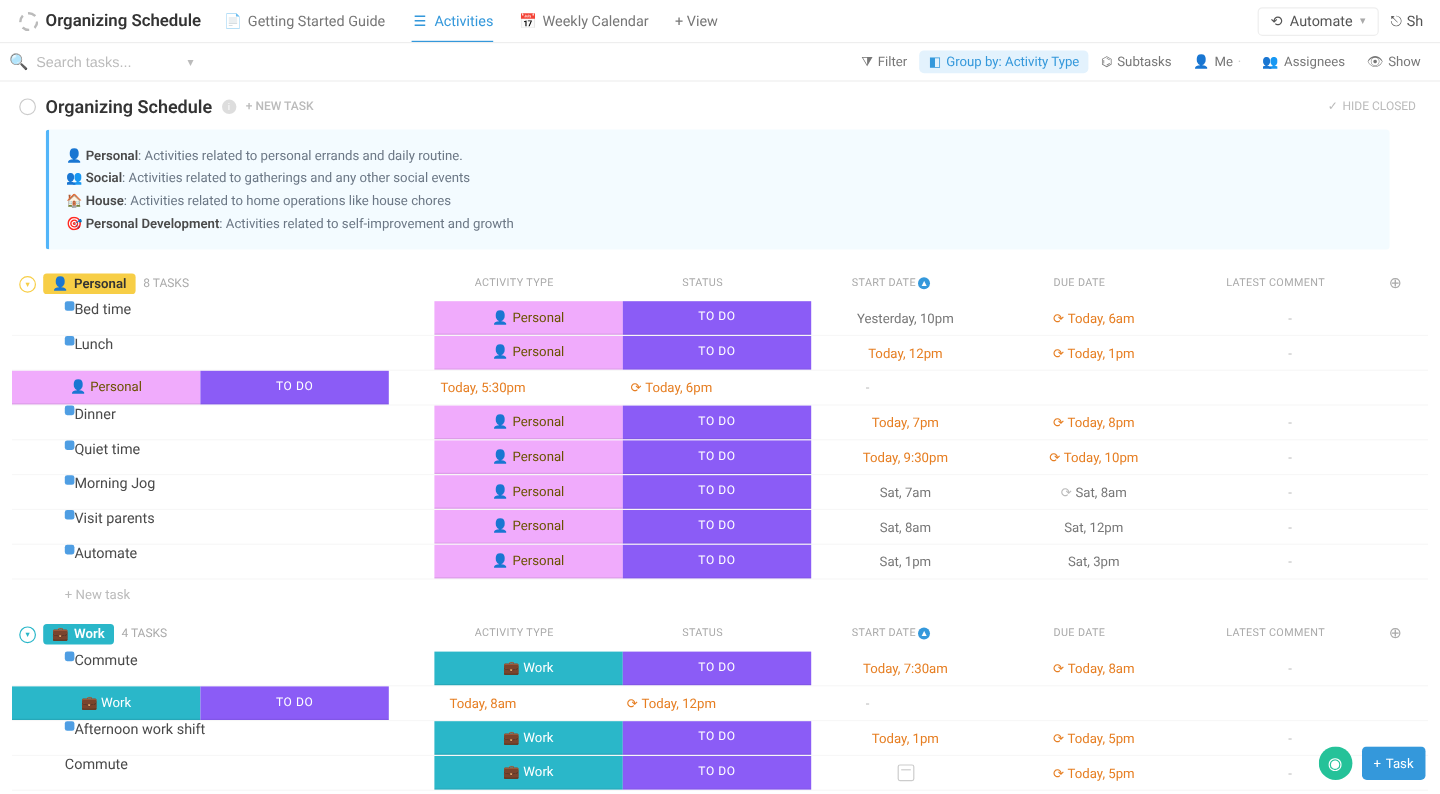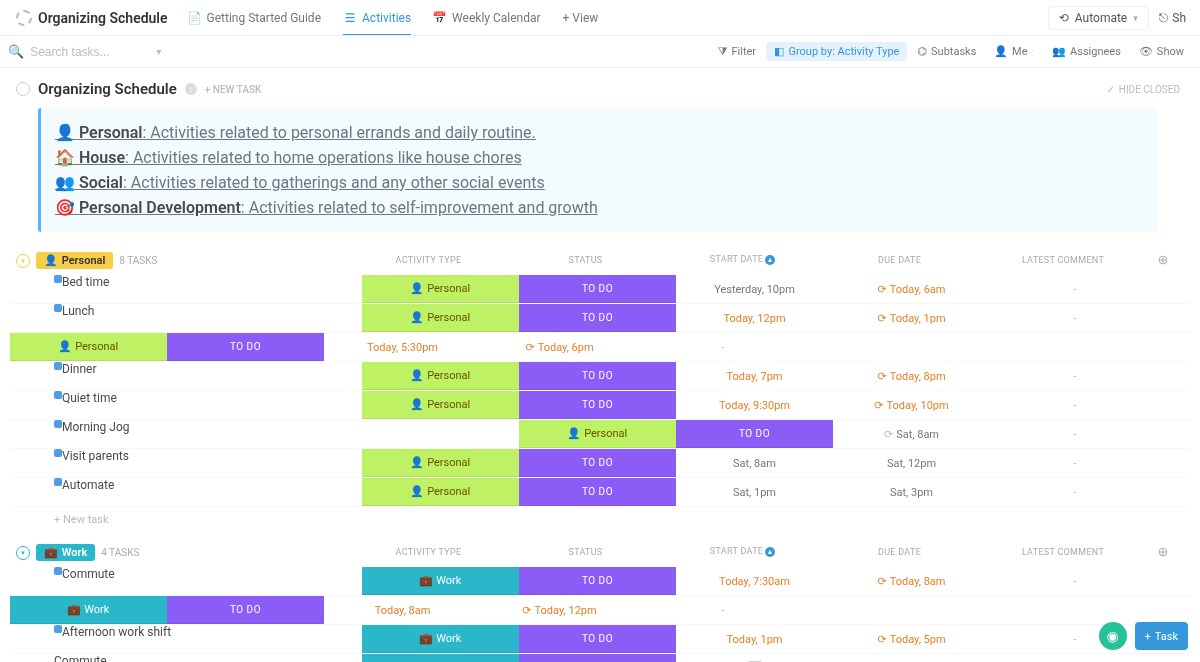--- a/index.html
+++ b/index.html
@@ -26,41 +26,41 @@
 .tool-pill { display:flex; align-items:center; gap:4px; padding:3px 8px; border-radius:4px; color:#777; font-size:11px; cursor:pointer; }
 .tool-pill.active { background:#e3f2fd; color:#3498db; }
 .content { padding: 12px 10px 70px 10px; }
 .head-row { display:flex; align-items:center; gap:8px; padding-left:6px; }
 .head-square { width:14px; height:14px; border:1.5px solid #ccc; border-radius:50%; }
 .head-title { font-size:15px; font-weight:600; }
 .info-icon { width:12px;height:12px;border-radius:50%;background:#ddd; display:inline-flex;align-items:center;justify-content:center;font-size:8px;color:#fff; }
 .new-task-top { color:#bbb; font-size:10px; font-weight:500; text-transform:uppercase; cursor:pointer; }
 .hide-closed { margin-left:auto; color:#bbb; font-size:10px; display:flex; align-items:center; gap:4px; cursor:pointer; padding-right:10px; }
 .callout { margin: 10px 0 20px 28px; border-left:3px solid #52b5f9; background:#f3fbff; border-radius:3px; padding:12px 14px; width:calc(100% - 60px); }
-.callout-row { padding:3px 0; color:#6b7785; font-size:16px;text-decoration:underline; }
+.callout-row { padding:3px 0; color:#6b7785; font-size:11px; }
 .callout-row b { color:#4a4a4a; font-weight:600; }
 .group { margin-top:12px; }
 .group-head { display:flex; align-items:center; gap:6px; padding-left:6px; position:relative; }
 .collapse-icon { width:14px;height:14px;border:1.5px solid #f7ce46; border-radius:50%; display:flex; align-items:center; justify-content:center; }
 .collapse-icon.work { border-color:#2ab7c9; }
 .group-chip { background:#f7ce46; color:#333; font-size:11px; font-weight:600; padding:2px 8px; border-radius:3px; display:flex; align-items:center; gap:4px; }
 .group-chip.work { background:#2ab7c9; color:#fff; }
 .task-count { color:#aaa; font-size:10px; text-transform:uppercase; }
 .col-headers { display:flex; align-items:center; position:absolute; right:12px; top:0; }
 .col-h { width:157px; text-align:center; font-size:9px; color:#aaa; text-transform:uppercase; letter-spacing:0.3px; }
 .col-h.latest { width:170px; }
 .col-h.add { width:30px; font-size:13px; cursor:pointer; }
 .start-badge { display:inline-block; background:#3498db; color:#fff; border-radius:50%; width:10px;height:10px; font-size:7px; text-align:center; line-height:10px; margin-left:2px; }
 .task-rows { margin-top:6px; }
 .task-row { display:flex; align-items:stretch; height:29px; border-bottom:1px solid #f7f7f7; }
 .task-left { display:flex; align-items:flex-start; gap:0; flex:1; padding-left:44px; }
 .task-sq { width:8px; height:8px; border-radius:2px; background:#4f9ee3; }
 .task-name { font-size:12px; color:#4a4a4a; }
 .cell { width:157px; display:flex; align-items:center; justify-content:center; font-size:11px; }
-.cell.activity { background:#bef264; color:#6a5200; border-bottom:1px solid rgba(0,0,0,0.08); }
+.cell.activity { background:#f0abfc; color:#6a5200; border-bottom:1px solid rgba(0,0,0,0.08); }
 .cell.activity.work { background:#2ab7c9; color:#fff; }
 .cell.status { background:#8b5cf6; color:#fff; text-transform:uppercase; font-size:10px; letter-spacing:0.5px; border-bottom:1px solid rgba(0,0,0,0.06); }
 .cell.date { color:#e67e22; font-size:11px; }
 .cell.date.gray { color:#777; }
 .cell.date .recur { color:#e67e22; margin-right:3px; }
 .cell.date.gray .recur { color:#bbb; }
 .cell.latest { width:170px; color:#bbb; }
 .cell.add-col { width:30px; }
 .new-task-row { padding:6px 0 6px 44px; color:#bbb; font-size:11px; cursor:pointer; }
 .floating { position:fixed; bottom:12px; right:12px; display:flex; gap:8px; }
@@ -149,22 +149,22 @@
     <span class="info-icon">i</span>
     <span class="new-task-top">+ NEW TASK</span>
     <span class="hide-closed">
       <span>✓</span>
       <span>HIDE CLOSED</span>
     </span>
   </div>
 
   <div class="callout" id="callout-box">
       <div class="callout-row"><span>👤</span> <b>Personal</b><span>: Activities related to personal errands and daily routine.</span></div>
+      <div class="callout-row"><span>👥</span> <b>Social</b><span>: Activities related to gatherings and any other social events</span></div>
       <div class="callout-row"><span>🏠</span> <b>House</b><span>: Activities related to home operations like house chores</span></div>
-      <div class="callout-row"><span>👥</span> <b>Social</b><span>: Activities related to gatherings and any other social events</span></div>
       <div class="callout-row"><span>🎯</span> <b>Personal Development</b><span>: Activities related to self-improvement and growth</span></div>
     </div>
 
   <div id="groups-container">
       <div class="group">
         <div class="group-head">
     <span class="collapse-icon personal">
             <span style="font-size:7px;color:#f7ce46;">▾</span>
           </span>
     <span class="group-chip personal">
@@ -238,20 +238,21 @@
       <div class="cell latest">-</div>
       <div class="cell add-col"></div>
           </div>
           <div class="task-row">
       <div class="task-left">
         <span class="task-sq"></span>
         <span class="task-name">Morning Jog</span>
       </div>
       <div class="cell activity personal">👤 Personal</div>
       <div class="cell status">TO DO</div>
+      <div class="cell date gray">Sat, 7am</div>
       <div class="cell date gray"><span class="recur">⟳</span>Sat, 8am</div>
       <div class="cell latest">-</div>
       <div class="cell add-col"></div>
           </div>
           <div class="task-row">
       <div class="task-left">
         <span class="task-sq"></span>
         <span class="task-name">Visit parents</span>
       </div>
       <div class="cell activity personal">👤 Personal</div>

